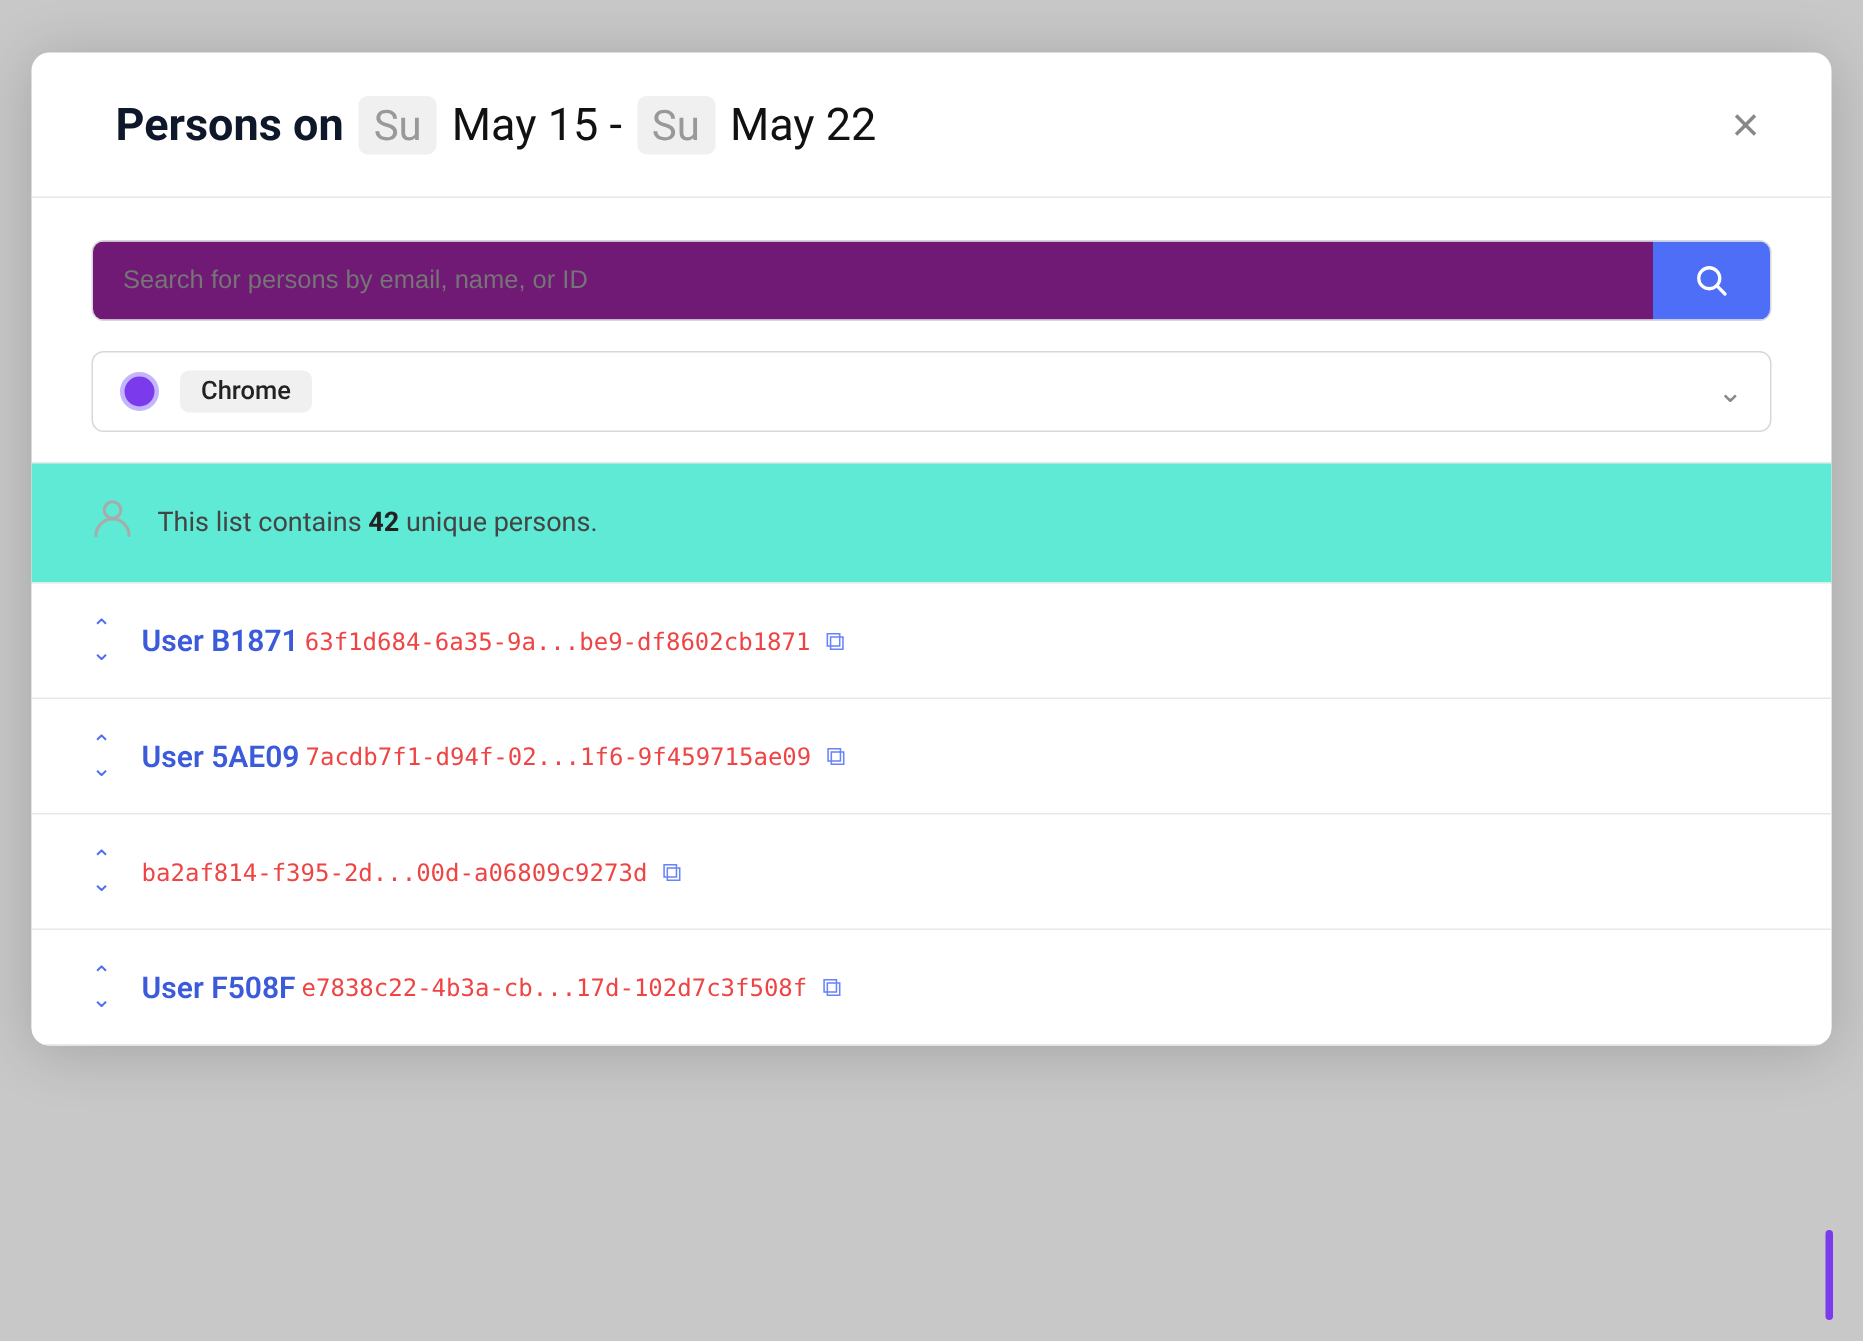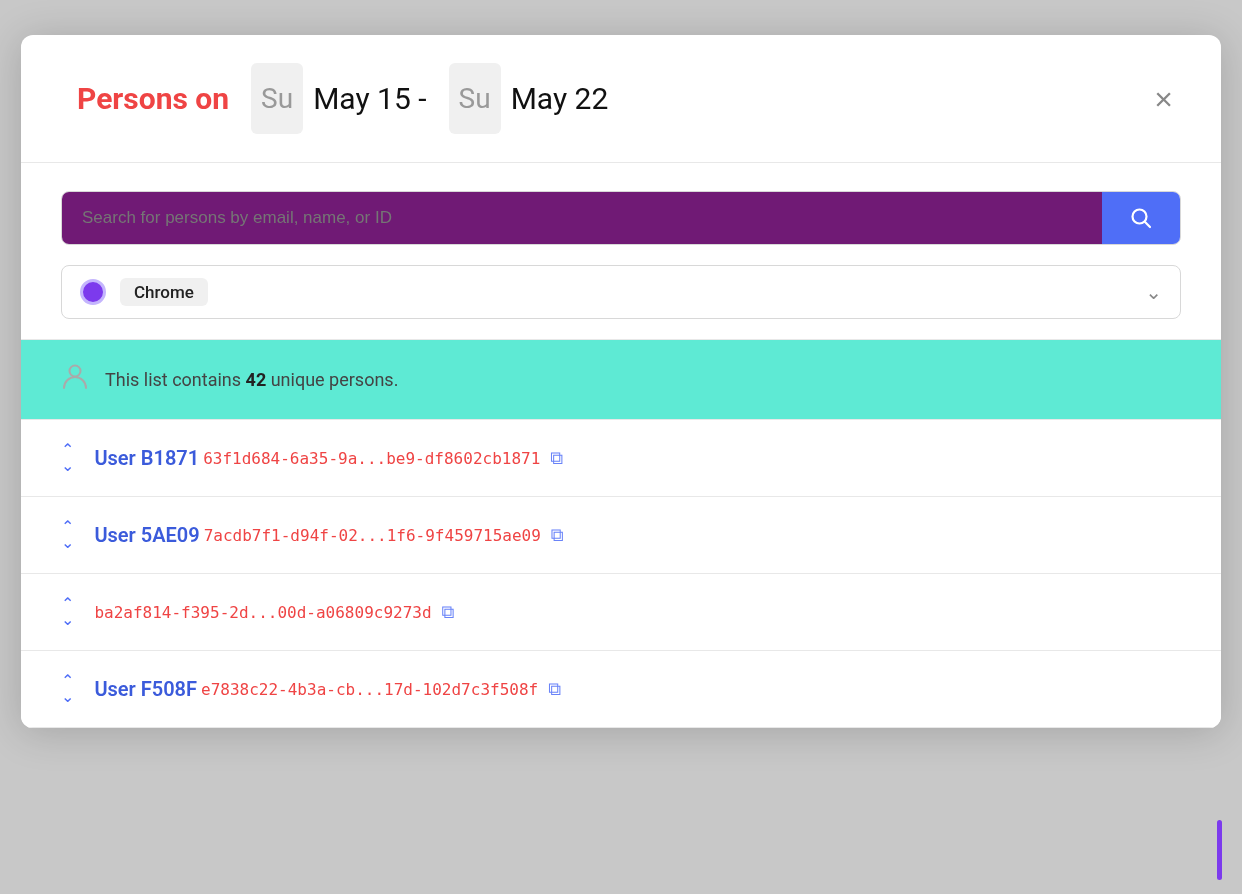--- a/index.html
+++ b/index.html
@@ -46,34 +46,33 @@
       align-items: center;
       gap: 10px;
       font-size: 30px;
       font-weight: 700;
       color: #111;
     }
 
     .title-text {
       font-size: 30px;
       font-weight: 700;
-      color: #ef4444;
+      color: #0f172a;
     }
 
     .title-date-badge {
       display: inline-flex;
       align-items: center;
       justify-content: center;
       background: #f0f0f0;
       border-radius: 6px;
-      padding: 19px 10px;
+      padding: 3px 10px;
       font-size: 28px;
       font-weight: 400;
       color: #999;
-      margin-left: 12px;
     }
 
     .title-date-main {
       font-size: 30px;
       font-weight: 400;
       color: #111;
     }
 
     .close-btn {
       background: none;

